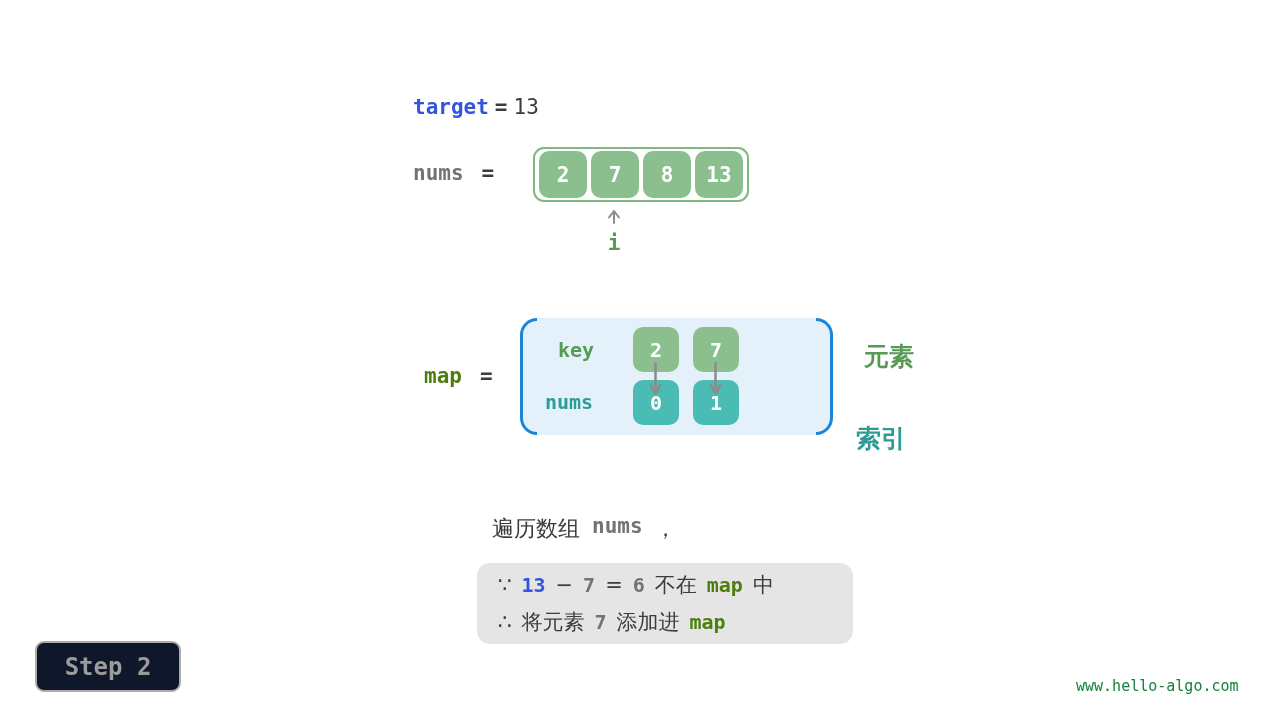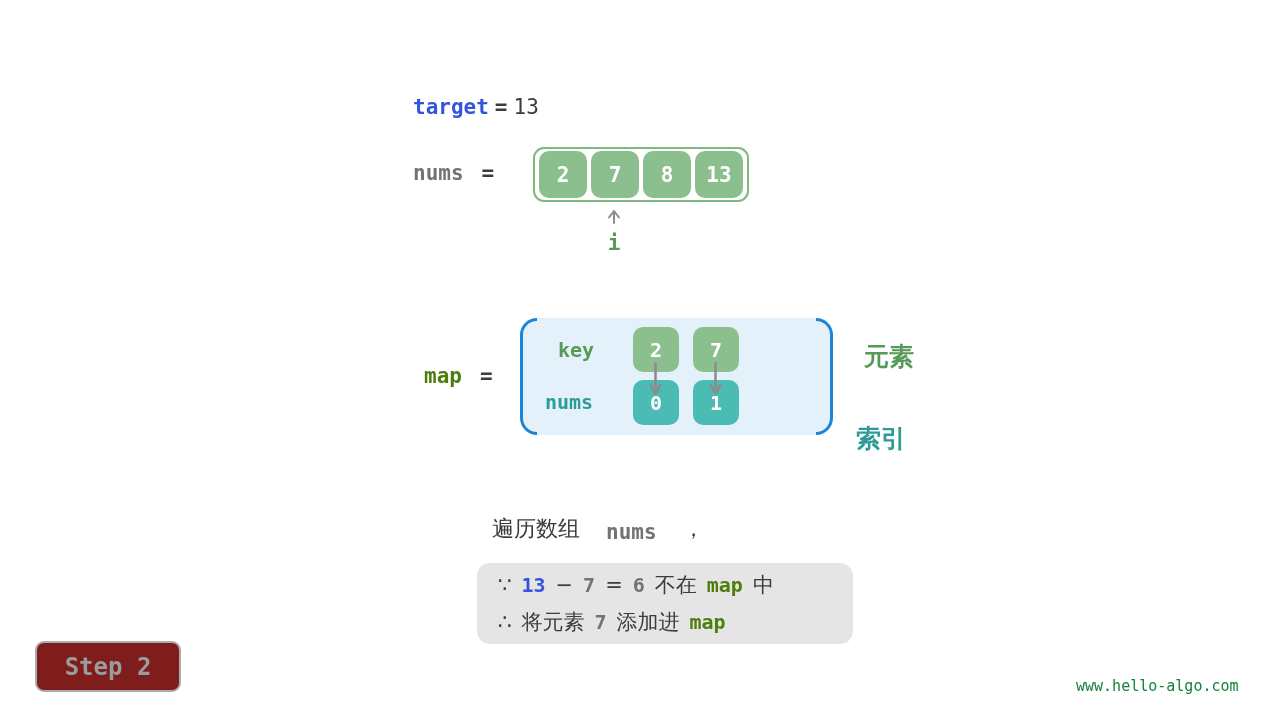--- a/index.html
+++ b/index.html
@@ -72,40 +72,40 @@
   .map-arrow { position: absolute; top: 44px; }
   .map-arrow-0 { left: 129px; }
   .map-arrow-1 { left: 189px; }
   .annotation { position: absolute; font-weight: bold; font-size: 25px; }
   .annotation-top    { left: 864px; top: 340px; color: #569A56; }
   .annotation-bottom { left: 856px; top: 390px; color: #2E9C96; margin-top: 32px; }
 
   
   .caption {
     position: absolute; left: 492px; top: 514px;
-    display: flex; align-items: flex-end; gap: 26px; font-size: 22px;
+    display: flex; align-items: flex-start; gap: 12px; font-size: 22px;
   }
   .caption .code { font-size: 21px; }
 
   
   .reason-box {
     position: absolute; left: 477px; top: 563px;
     width: 376px; height: 81px;
     background: #E5E5E5; border-radius: 13px;
     display: flex; flex-direction: column; justify-content: center; gap: 9px;
     padding-left: 21px; font-size: 21px;
   }
   .reason-line { display: flex; align-items: center; gap: 10px; }
   .reason-line .code { font-size: 20px; }
 
   
   .step-badge {
     position: absolute; left: 35px; top: 641px;
     width: 146px; height: 51px;
-    background: #7f1d1d; border: 2px solid #ACACAC; border-radius: 9px;
+    background: #0f172a; border: 2px solid #ACACAC; border-radius: 9px;
     display: flex; align-items: center; justify-content: center;
     font-family: "DejaVu Sans Mono", monospace; font-weight: bold; font-size: 24px; color: #9B9B9B;
   }
 
   
   .watermark {
     position: absolute; left: 1076px; top: 677px;
     font-family: "DejaVu Sans Mono", monospace; font-size: 15px; color: #15803d;
   }
 </style>

